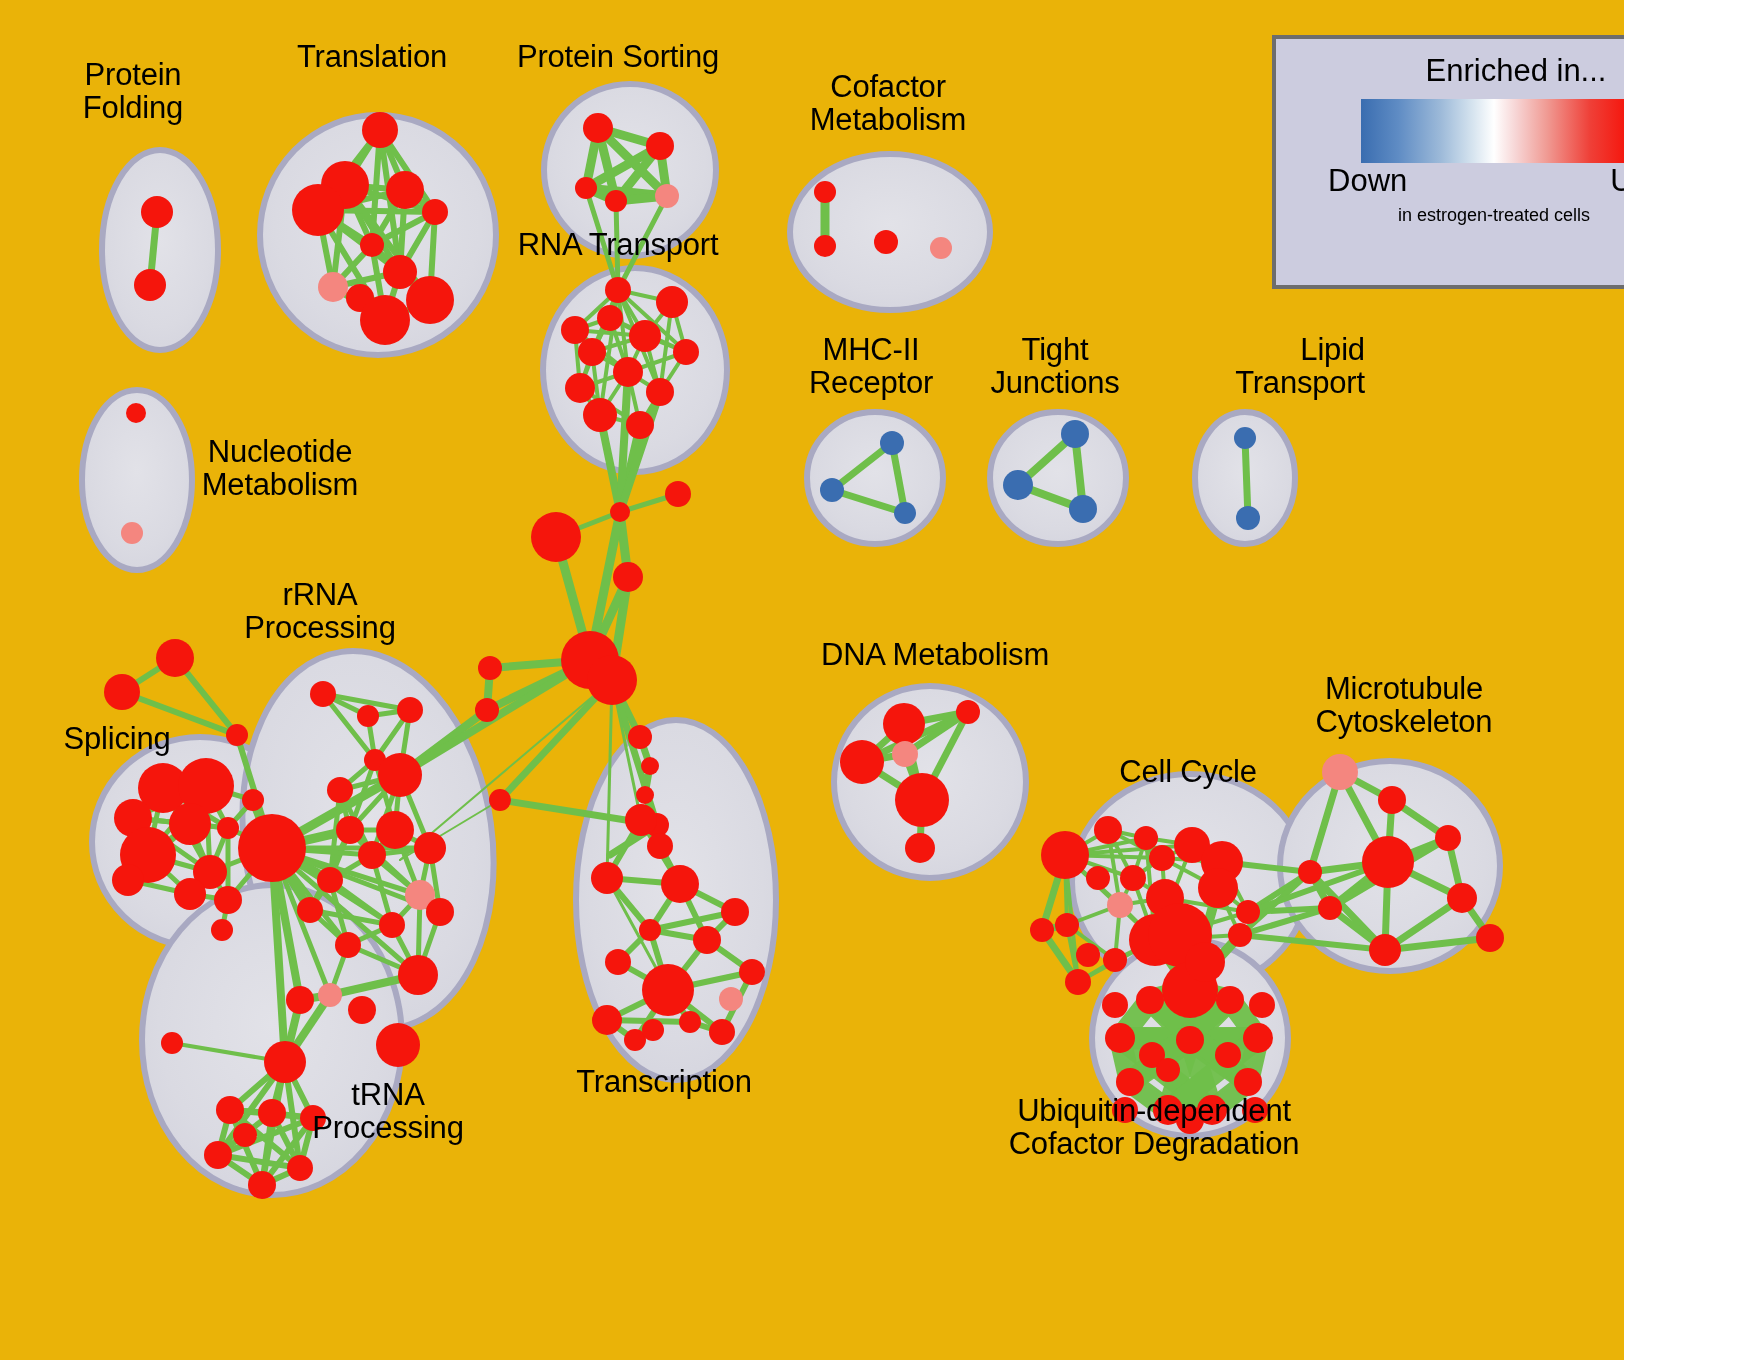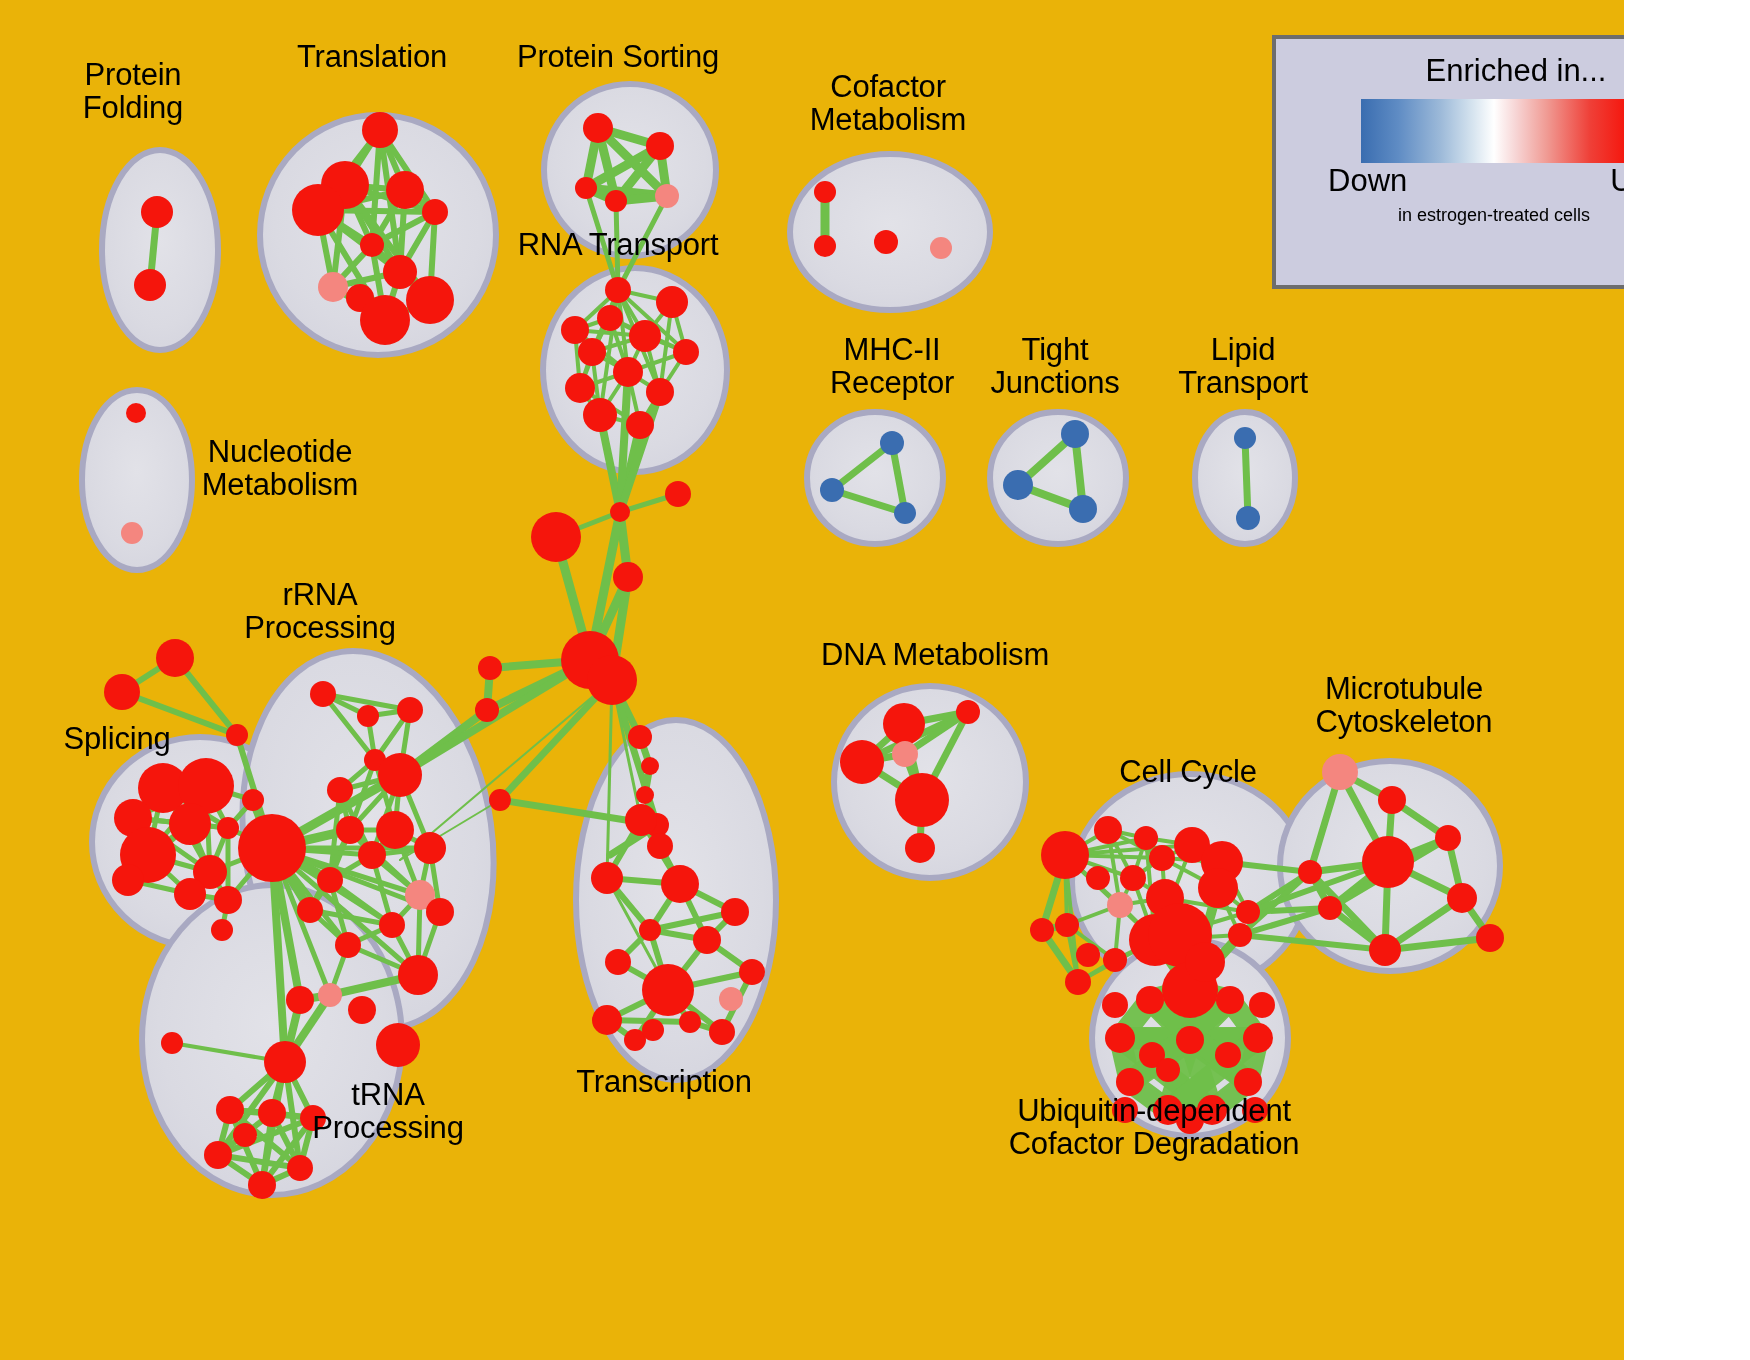--- a/index.html
+++ b/index.html
@@ -767,25 +767,25 @@
 
   <div class="lbl" style="left:133px;top:58px;">Protein
 Folding</div>
   <div class="lbl" style="left:372px;top:40px;">Translation</div>
   <div class="lbl" style="left:618px;top:40px;">Protein Sorting</div>
   <div class="lbl" style="left:888px;top:70px;">Cofactor
 Metabolism</div>
   <div class="lbl" style="left:618px;top:228px;">RNA Transport</div>
   <div class="lbl" style="left:280px;top:435px;">Nucleotide
 Metabolism</div>
-  <div class="lbl" style="left:871px;top:333px;margin-left:21px;">MHC-II
+  <div class="lbl" style="left:871px;top:333px;">MHC-II
 Receptor</div>
   <div class="lbl" style="left:1055px;top:333px;">Tight
 Junctions</div>
-  <div class="lbl" style="left:1243px;top:333px;">Lipid
+  <div class="lbl" style="left:1300px;top:333px;text-align:right;">Lipid
 Transport</div>
   <div class="lbl" style="left:320px;top:578px;">rRNA
 Processing</div>
   <div class="lbl" style="left:117px;top:722px;">Splicing</div>
   <div class="lbl" style="left:935px;top:638px;">DNA Metabolism</div>
   <div class="lbl" style="left:1404px;top:672px;text-align:center;">Microtubule
 Cytoskeleton</div>
   <div class="lbl" style="left:1188px;top:755px;">Cell Cycle</div>
   <div class="lbl" style="left:664px;top:1065px;">Transcription</div>
   <div class="lbl" style="left:388px;top:1078px;">tRNA

